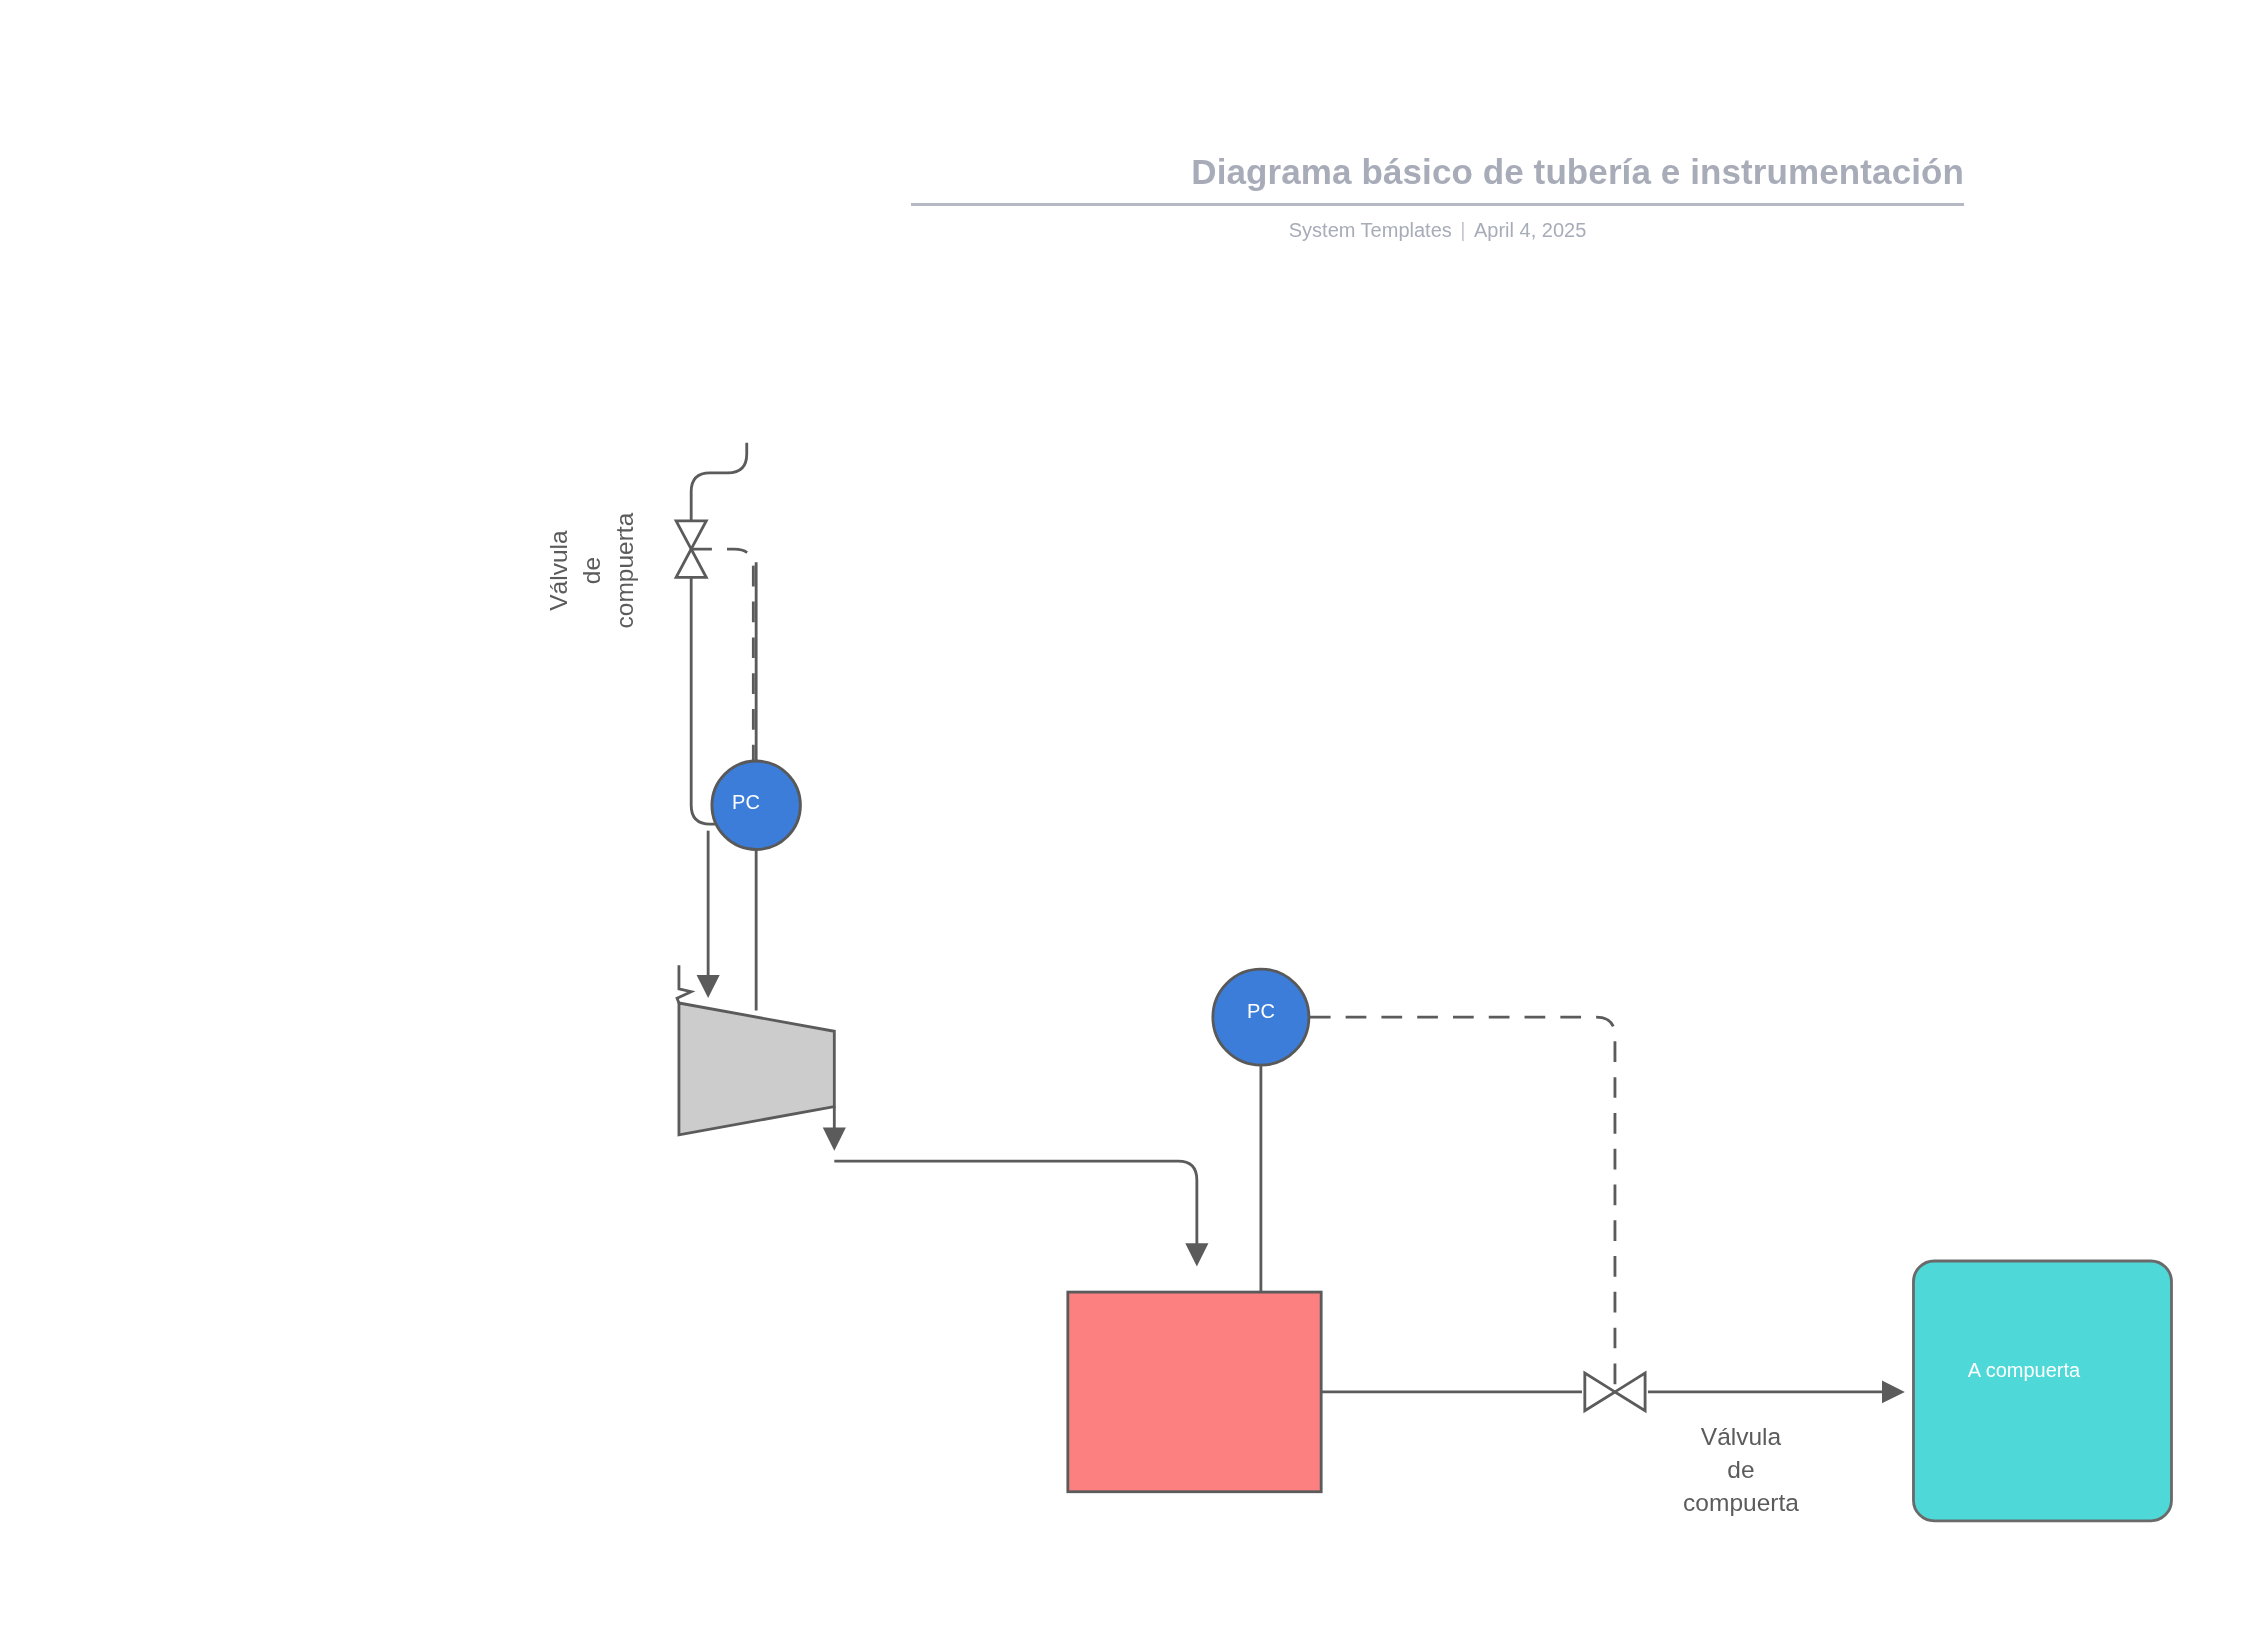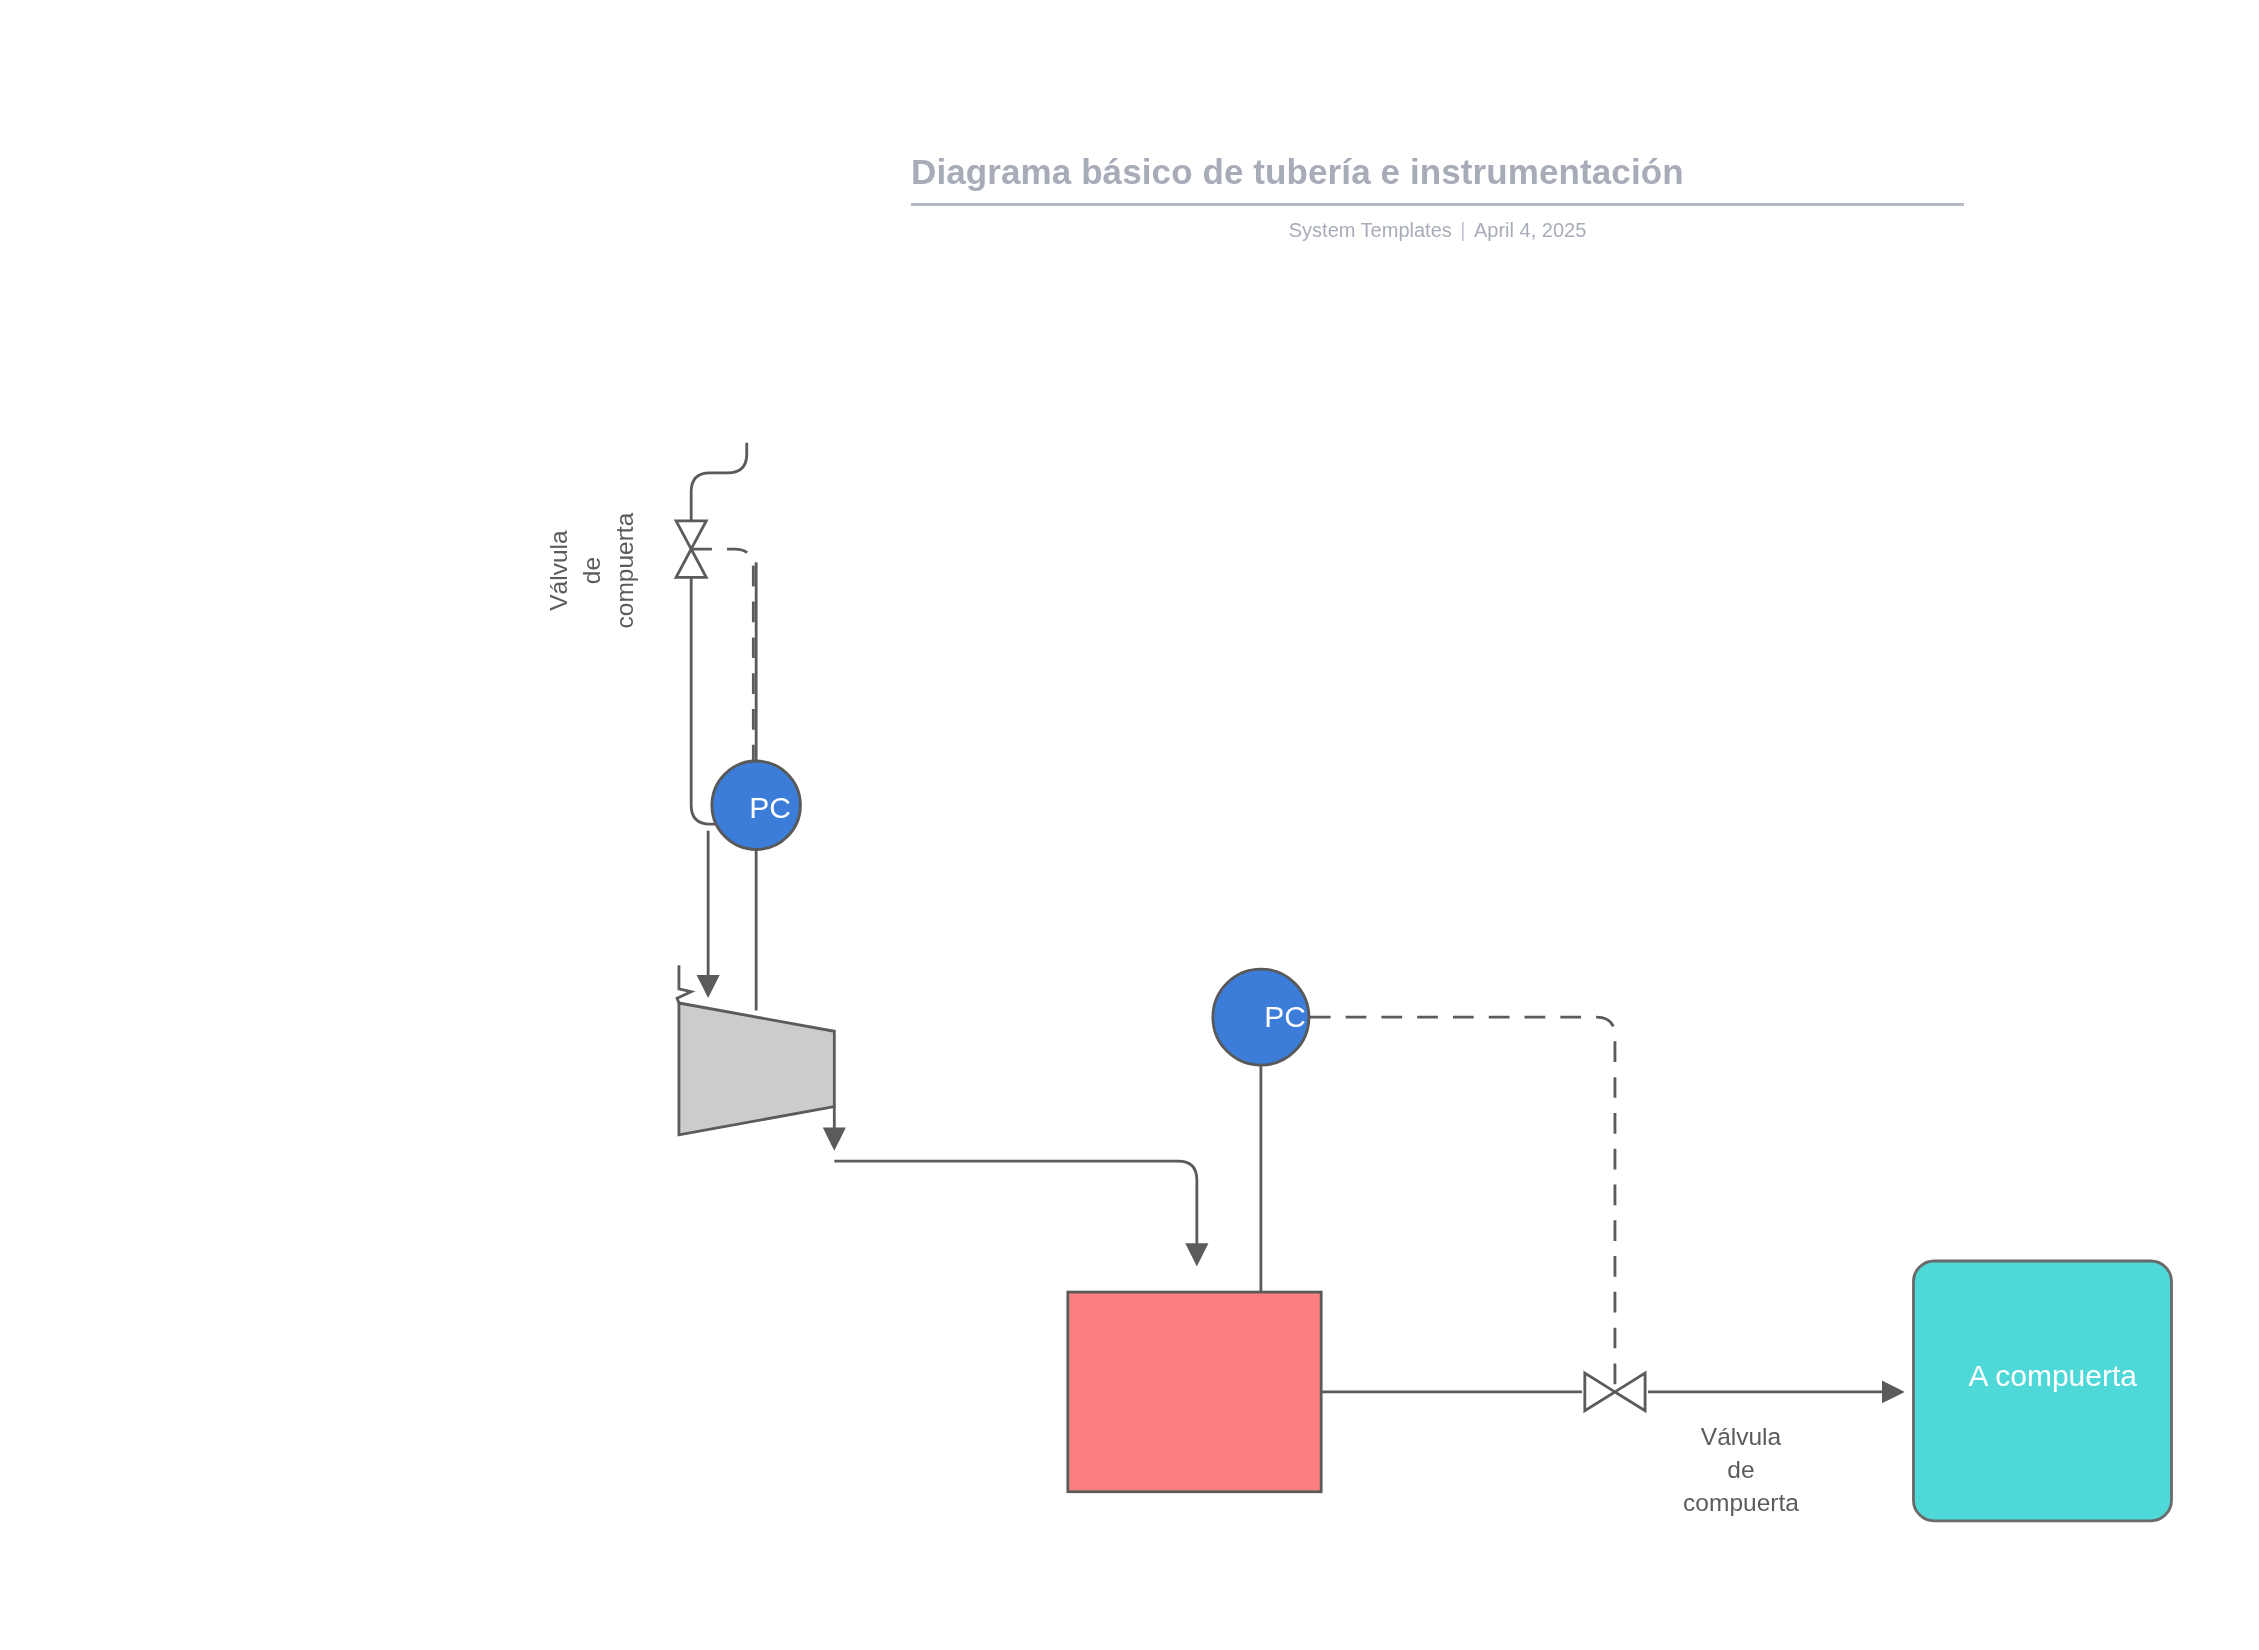--- a/index.html
+++ b/index.html
@@ -29,21 +29,21 @@
     top: 0;
     width: 2260px;
     text-align: center;
     pointer-events: none;
   }
   .doc-title {
     position: absolute;
     left: 911px;
     top: 153px;
     width: 1053px;
-    text-align: left;
+    text-align: right;
     font-size: 35px;
     font-weight: bold;
     color: #a7acb8;
     letter-spacing: 0.1px;
     line-height: 1.1;
   }
   .title-rule {
     position: absolute;
     left: 911px;
     top: 203px;
@@ -103,22 +103,22 @@
   #label-gate-valve-right {
     left: 1600px;
     top: 1420px;
     width: 282px;
   }
 
   
   .shape-text {
     position: absolute;
     color: #ffffff;
-    font-size: 30px;
-    text-align: right;
+    font-size: 20px;
+    text-align: center;
   }
   #pc-1-text { left: 701px;  top: 791px;  width: 90px; }
   #pc-2-text { left: 1216px; top: 1000px; width: 90px; }
   #process-box-text { left: 1911px; top: 1359px; width: 226px; }
 </style>
 </head>
 <body>
 
 <div id="canvas">
 

